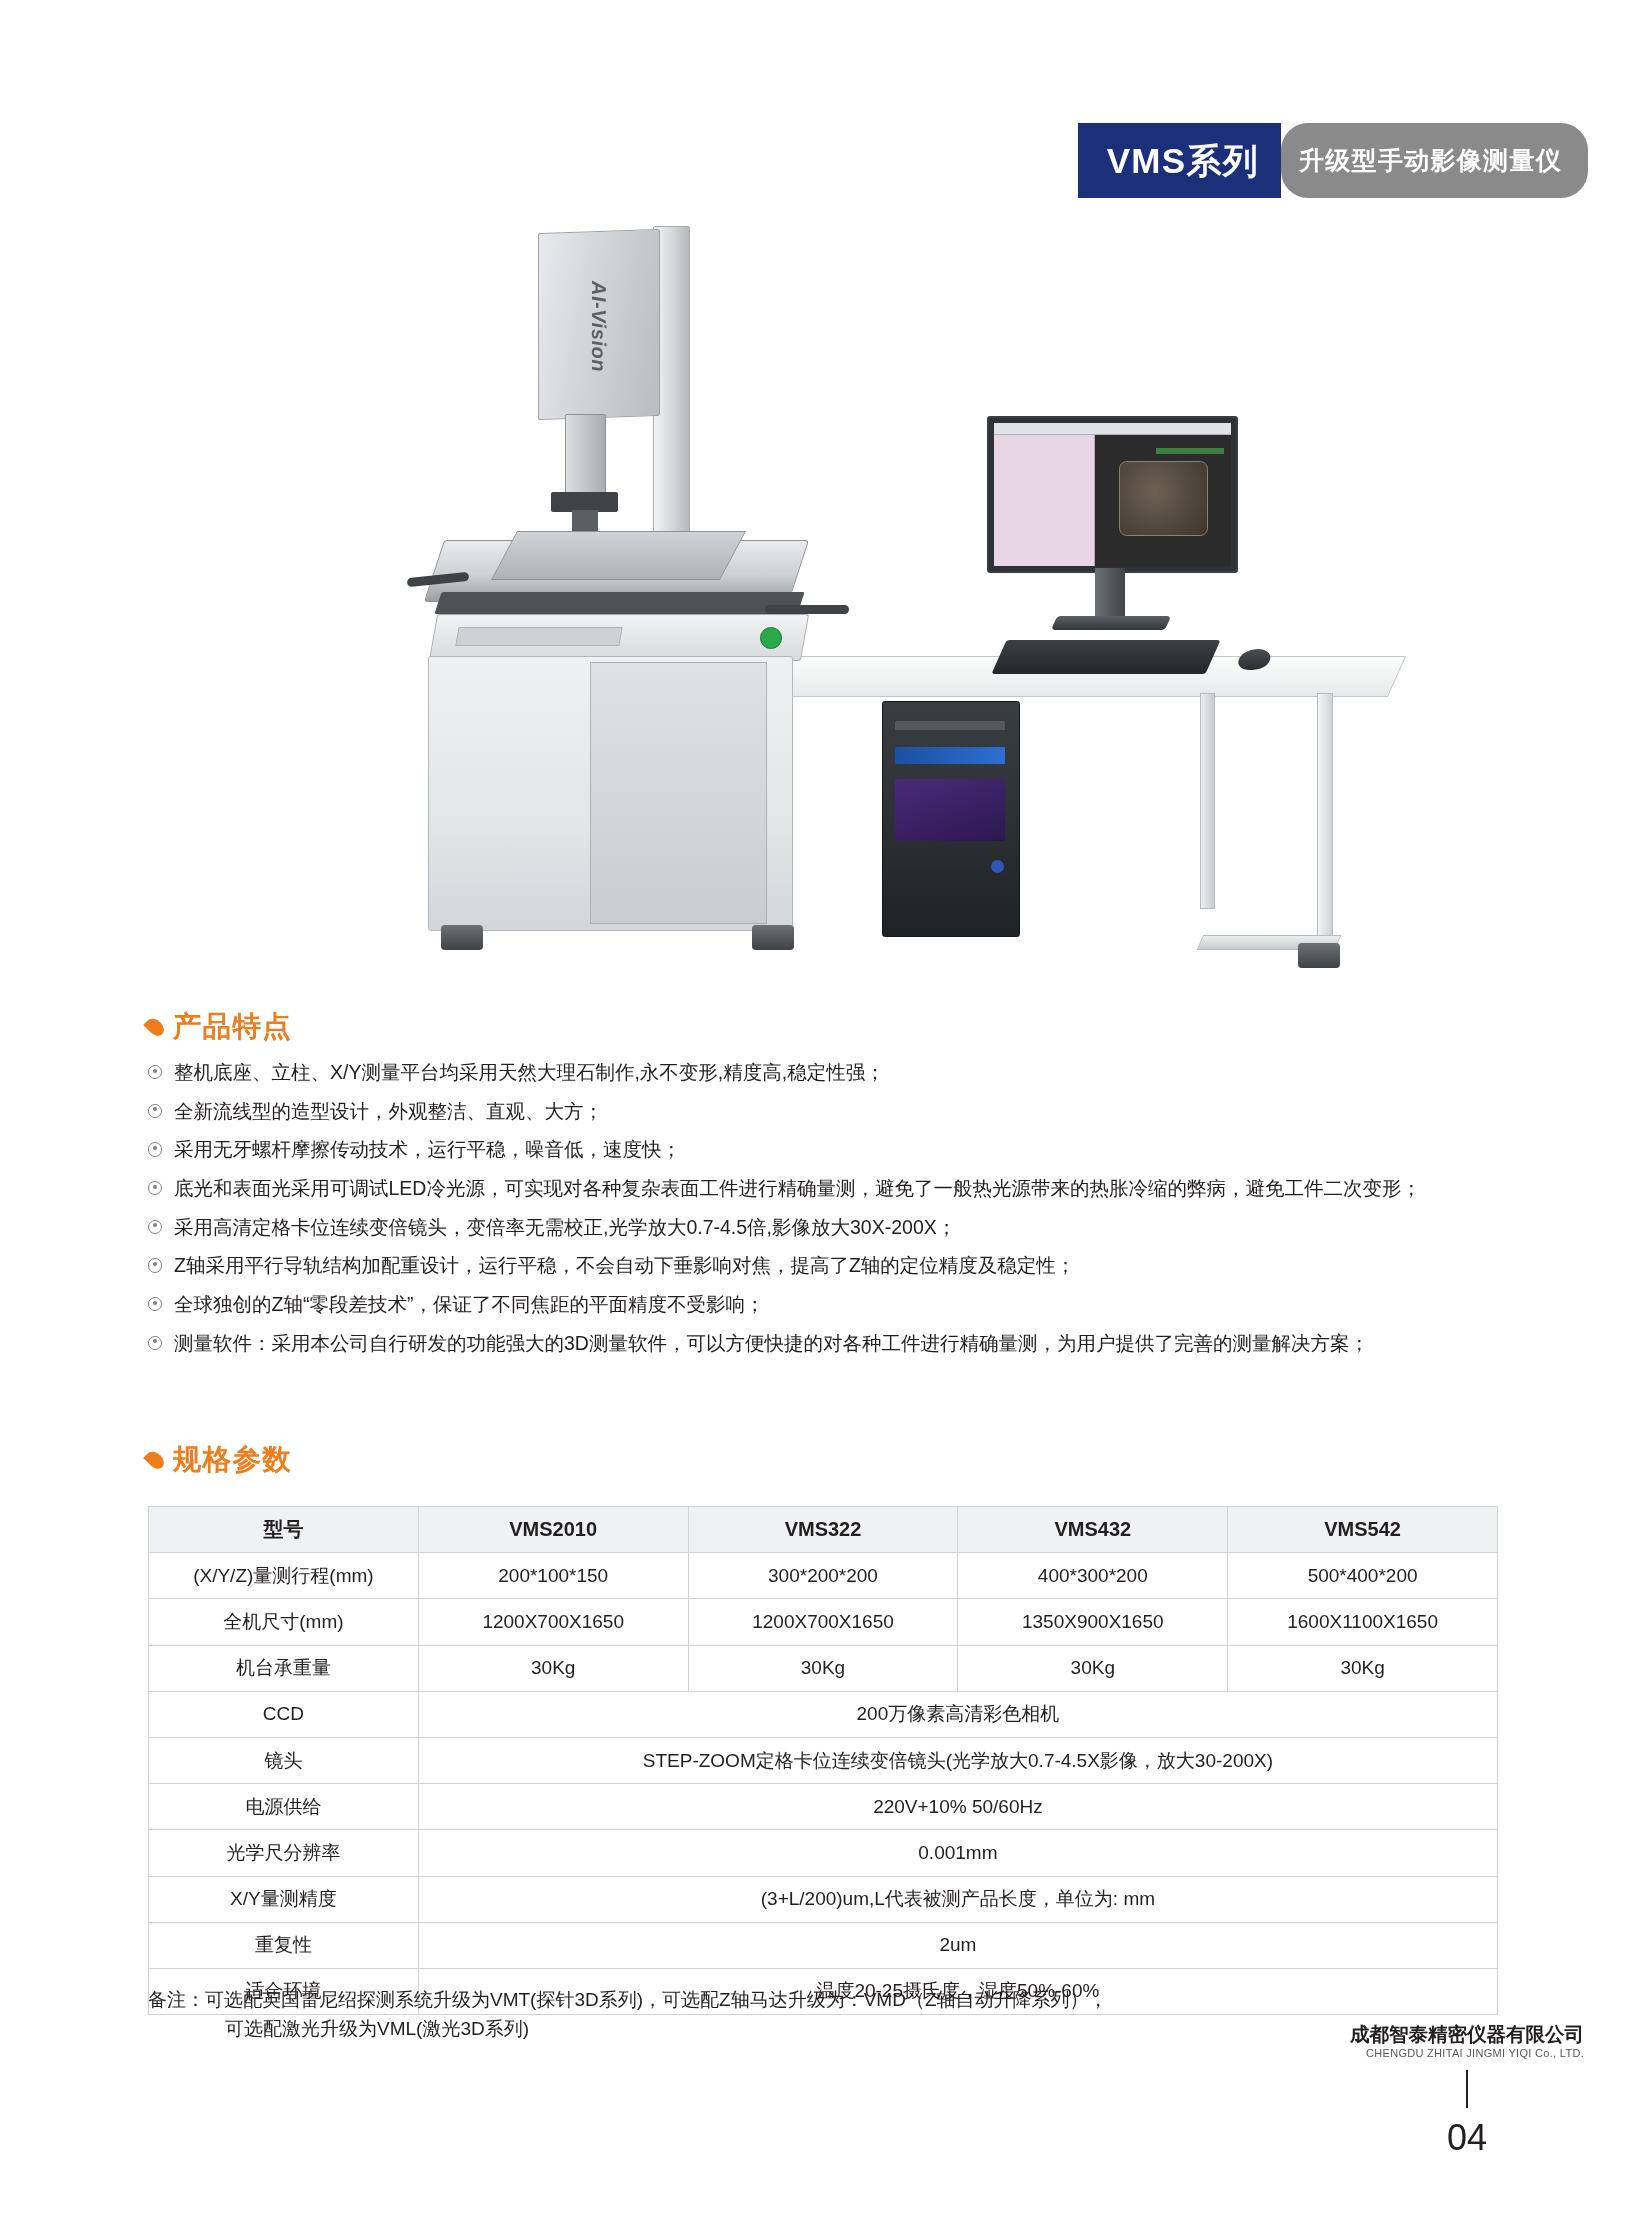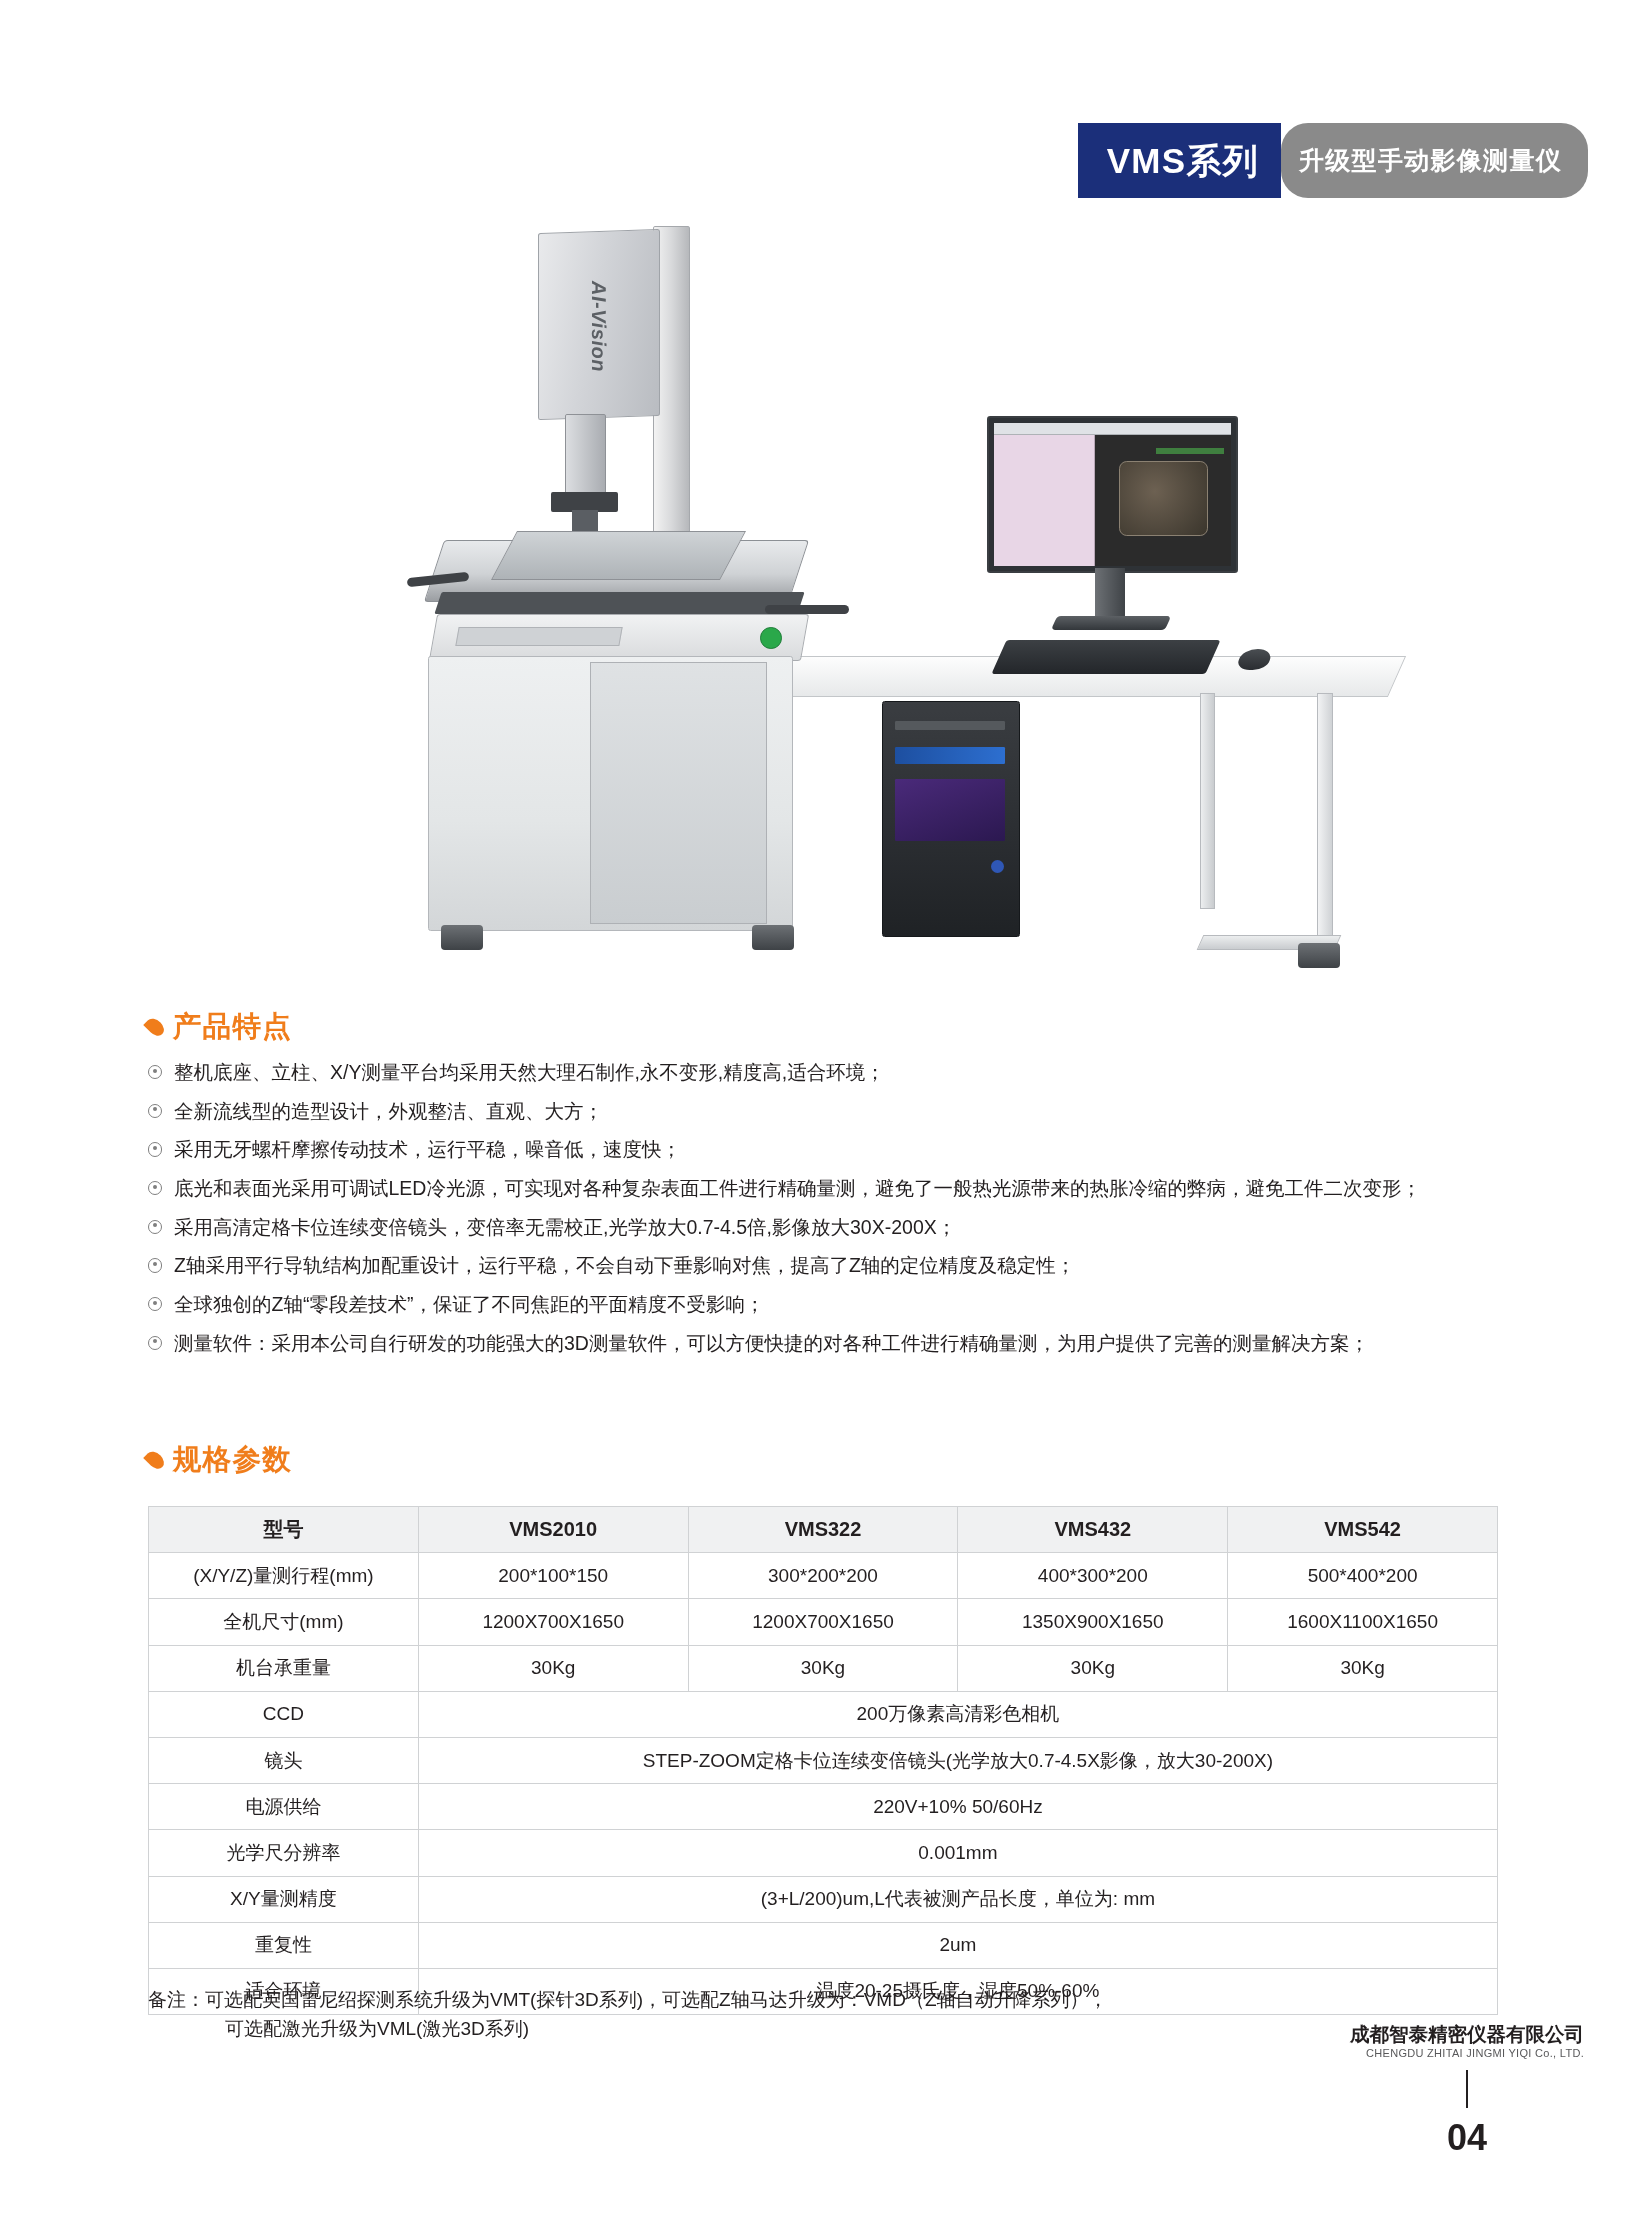--- a/index.html
+++ b/index.html
@@ -560,21 +560,21 @@
     letter-spacing: 0.3px;
     text-align: right;
   }
   .footer-divider {
     width: 1.9px;
     height: 38px;
     background: #231f20;
   }
   .page-num {
     font-size: 36px;
-    font-weight: bold;
+    font-weight: normal;
     color: #231f20;
     line-height: 1;
   }
 </style>
 </head>
 <body>
 
 <div class="banner">
   <div class="banner-blue">
     <span class="banner-blue-text">VMS系列</span>
@@ -638,21 +638,21 @@
 </div>
 
 <div class="section-head" style="left:148px; top:1007px;">
   <span class="flame"></span>
   <span class="section-title">产品特点</span>
 </div>
 
 <div class="features">
   <div class="feature-row">
     <span class="f-bullet"></span>
-    <span class="f-text">整机底座、立柱、X/Y测量平台均采用天然大理石制作,永不变形,精度高,适合环境；</span>
+    <span class="f-text">整机底座、立柱、X/Y测量平台均采用天然大理石制作,永不变形,精度高,稳定性强；</span>
   </div>
   <div class="feature-row">
     <span class="f-bullet"></span>
     <span class="f-text">全新流线型的造型设计，外观整洁、直观、大方；</span>
   </div>
   <div class="feature-row">
     <span class="f-bullet"></span>
     <span class="f-text">采用无牙螺杆摩擦传动技术，运行平稳，噪音低，速度快；</span>
   </div>
   <div class="feature-row">

